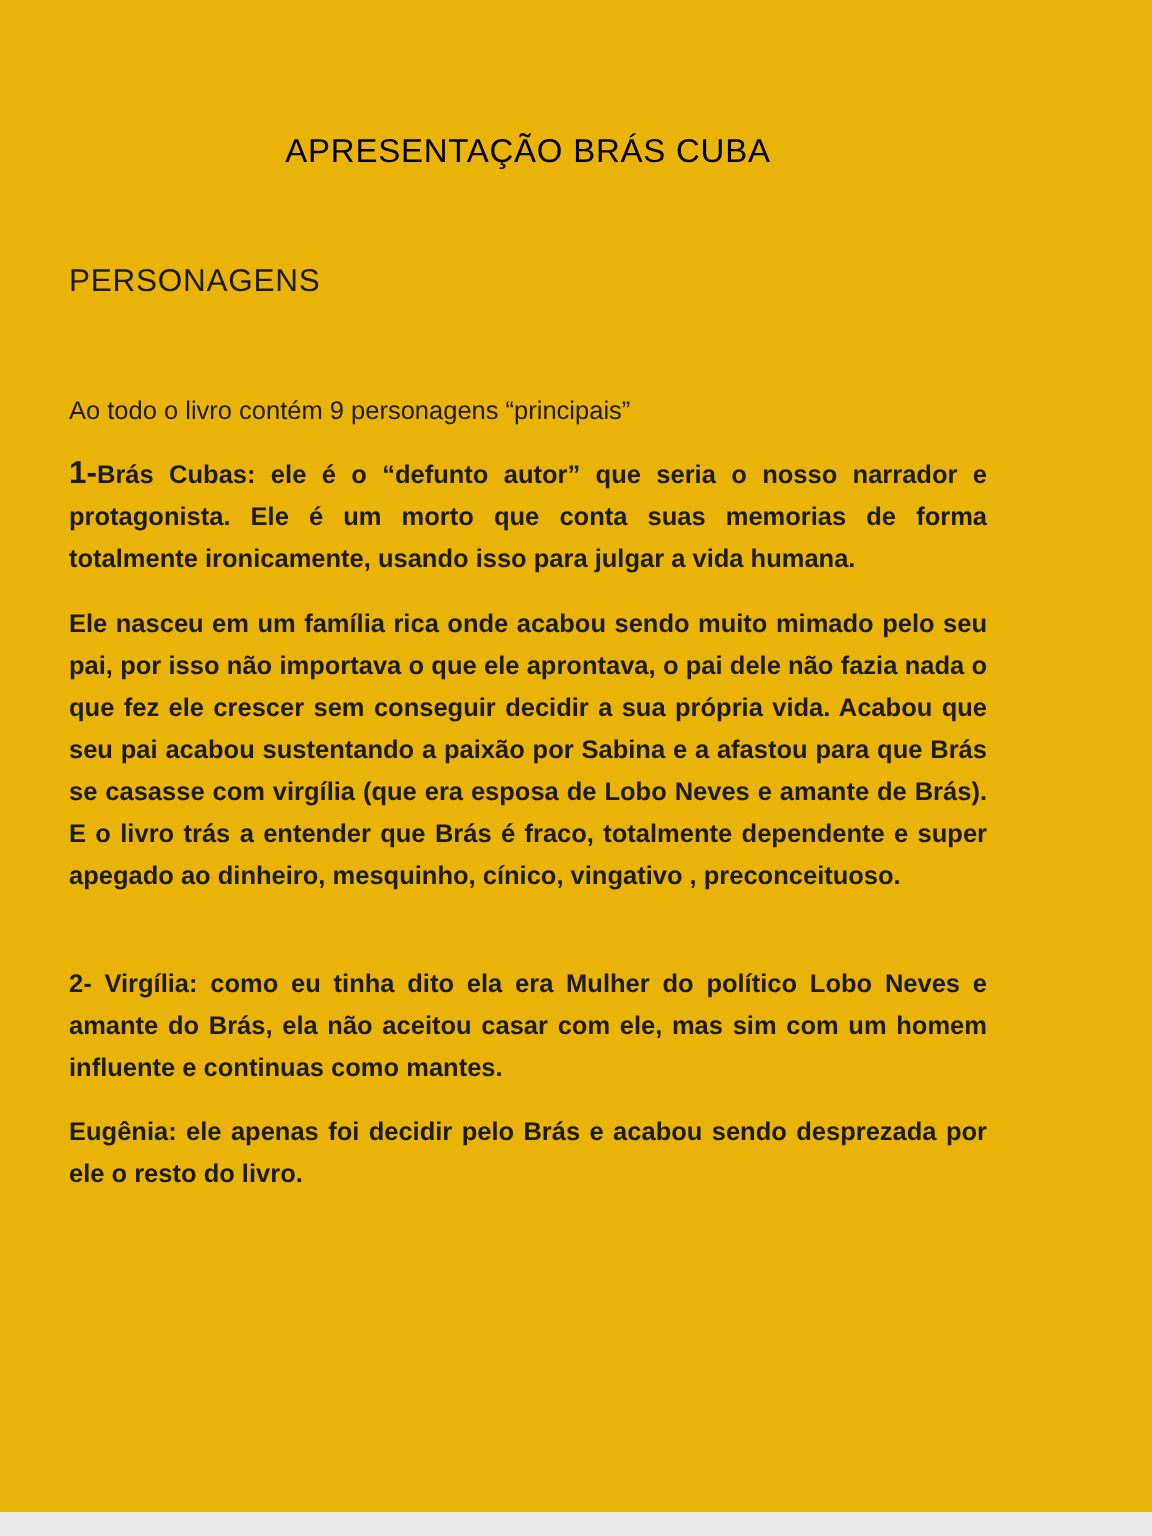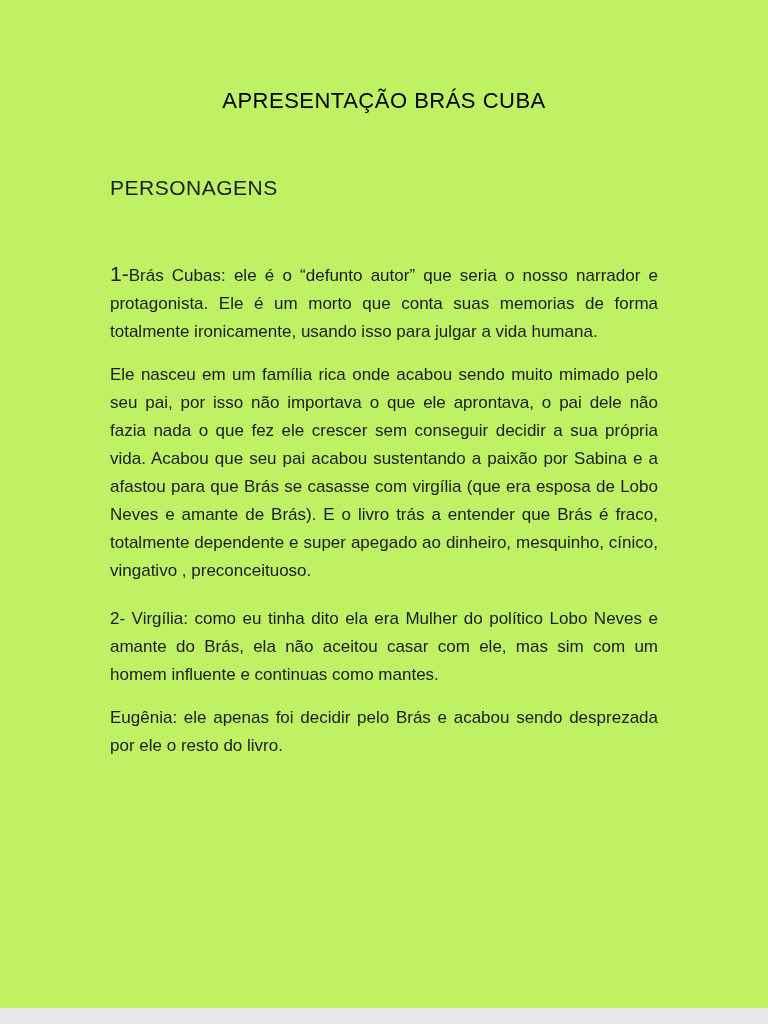--- a/index.html
+++ b/index.html
@@ -6,23 +6,23 @@
     margin: 0;
     padding: 0;
     background: #e9e9e9;
     font-family: "Liberation Sans", sans-serif;
   }
   .page {
     position: relative;
     width: 768px;
     height: 1008px;
     margin: 0 auto;
-    background: #bef264;
+    background: #eab308;
     box-sizing: border-box;
-    padding: 88px 110px 0 110px;
+    padding: 88px 110px 0 46px;
     color: #1c1c1c;
     overflow: hidden;
   }
   .doc-title {
     font-size: 22px;
     font-weight: 400;
     letter-spacing: 0.5px;
     text-align: center;
     color: #000000;
     margin: 0 0 62px 0;
@@ -39,37 +39,39 @@
     line-height: 28px;
     margin: 0 0 14px 0;
     color: #1c1c1c;
   }
   p.body-par {
     font-size: 17px;
     line-height: 28px;
     text-align: justify;
     margin: 0 0 15px 0;
     color: #1c1c1c;
+    font-weight: bold;
   }
   p.body-par.gap-large {
-    margin-top: 20px;
+    margin-top: 44px;
   }
   .item-num {
     font-size: 21px;
   }
 </style>
 </head>
 <body>
 
 <div class="page">
 
   <h1 class="doc-title">APRESENTAÇÃO BRÁS CUBA</h1>
 
   <h2 class="section-heading">PERSONAGENS</h2>
 
+  <p class="intro">Ao todo o livro contém 9 personagens “principais”</p>
 
   <p class="body-par"><span class="item-num">1-</span><span>Brás Cubas: ele é o “defunto autor” que seria o nosso narrador e protagonista. Ele é um morto que conta suas memorias de forma totalmente ironicamente, usando isso para julgar a vida humana.</span></p>
 
   <p class="body-par">Ele nasceu em um família rica onde acabou sendo muito mimado pelo seu pai, por isso não importava o que ele aprontava, o pai dele não fazia nada o que fez ele crescer sem conseguir decidir a sua própria vida. Acabou que seu pai acabou sustentando a paixão por Sabina e a afastou para que Brás se casasse com virgília (que era esposa de Lobo Neves e amante de Brás). E o livro trás a entender que Brás é fraco, totalmente dependente e super apegado ao dinheiro, mesquinho, cínico, vingativo , preconceituoso.</p>
 
   <p class="body-par gap-large">2- Virgília: como eu tinha dito ela era Mulher do político Lobo Neves e amante do Brás, ela não aceitou casar com ele, mas sim com um homem influente e continuas como mantes.</p>
 
 
   <p class="body-par">Eugênia: ele apenas foi decidir pelo Brás e acabou sendo desprezada por ele o resto do livro.</p>
 

